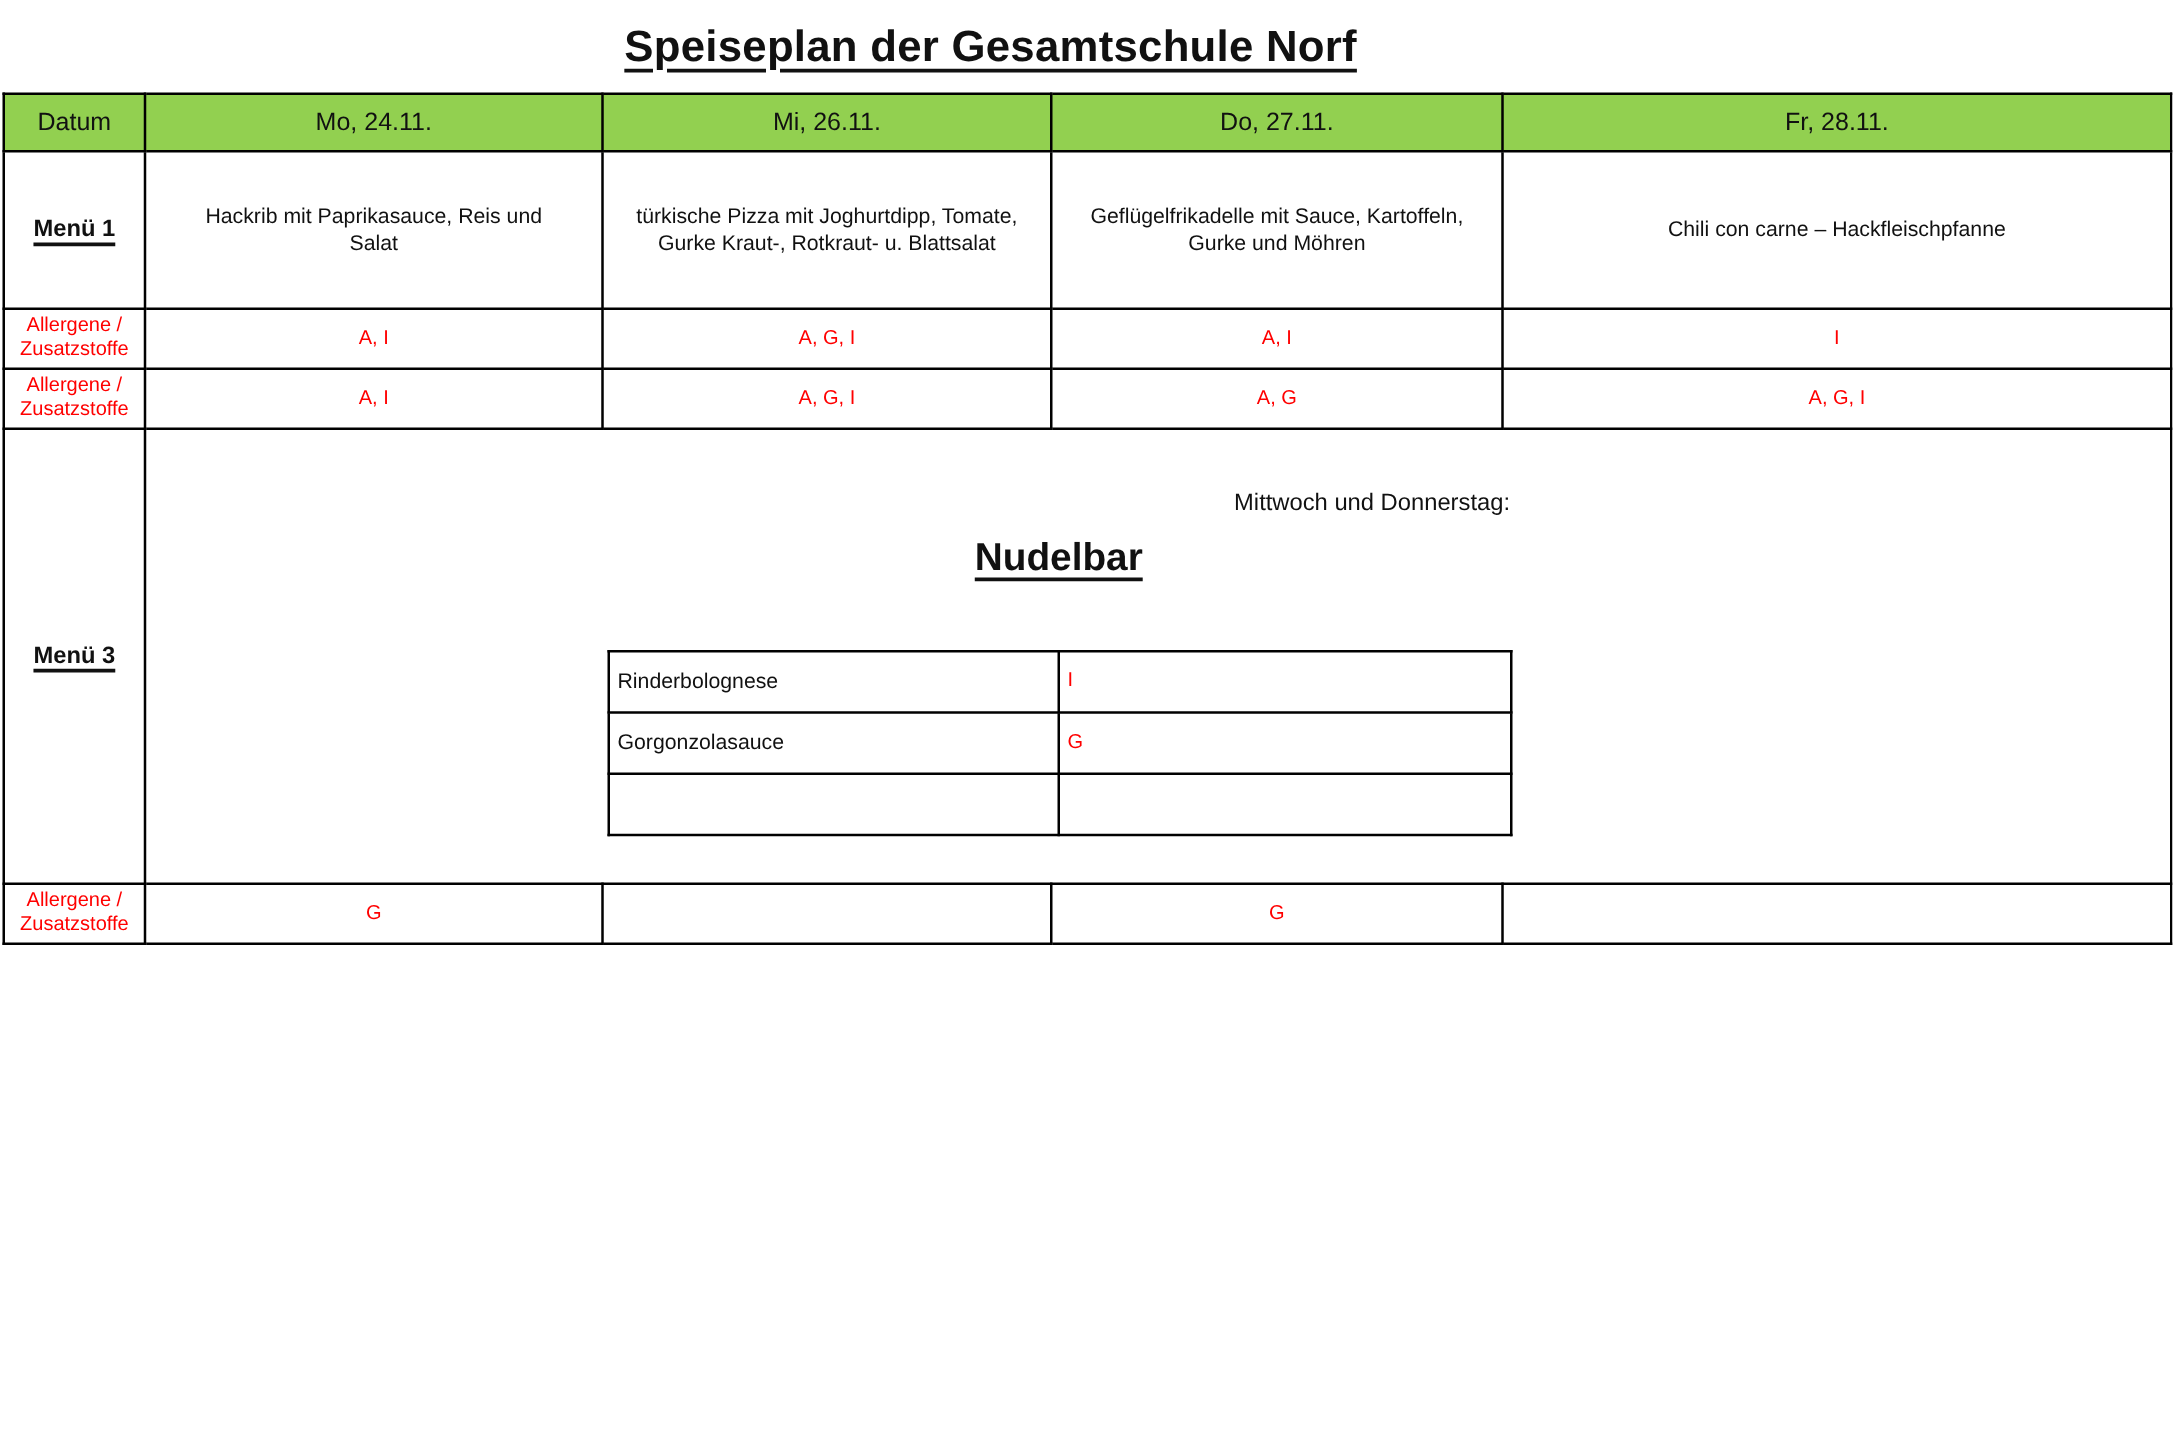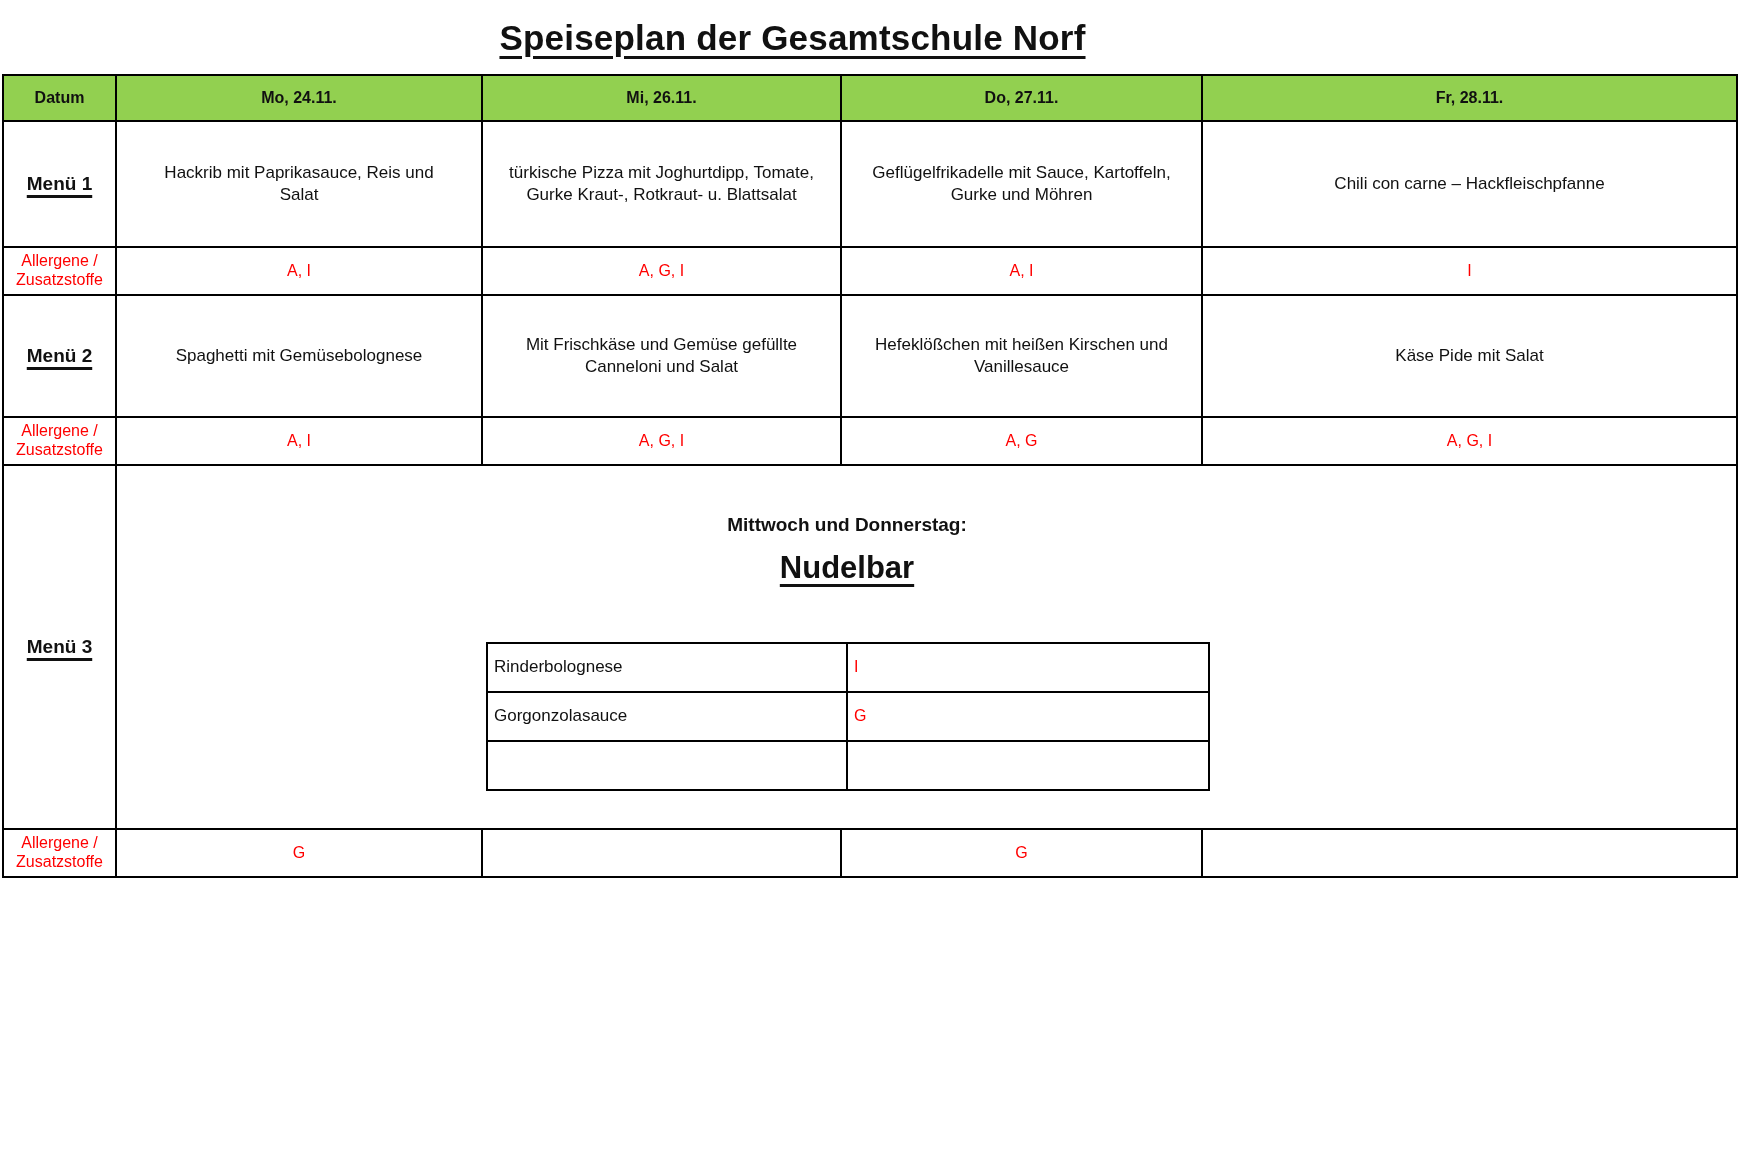--- a/index.html
+++ b/index.html
@@ -37,22 +37,22 @@
     width:1734px;
   }
   table.plan td{
     border:2px solid var(--border);
     text-align:center;
     vertical-align:middle;
     padding:2px 6px;
   }
   tr.hdr td{
     background:var(--header-bg);
-    font-weight:700;
-    font-size:16px;
+    font-weight:400;
+    font-size:20px;
     height:46px;
   }
   td.rowlabel{
     font-weight:700;
     font-size:19px;
   }
   td.rowlabel .ul{
     text-decoration:underline;
     text-decoration-thickness:2.5px;
     text-underline-offset:5px;
@@ -83,21 +83,22 @@
     vertical-align:top;
     padding:0;
   }
   .m3-box{
     margin:10px 0 0 363px;
     width:722px;
     text-align:center;
   }
   .m3-sub{
     font-size:19px;
-    font-weight:700;
+    font-weight:400;
+    text-align:right;
   }
   .m3-title{
     display:inline-block;
     margin-top:14px;
     font-size:31px;
     font-weight:700;
     text-decoration:underline;
     text-decoration-thickness:3px;
     text-underline-offset:6px;
   }
@@ -155,29 +156,20 @@
 
   <tr class="allergy">
     <td class="allergylabel">Allergene /
 Zusatzstoffe</td>
     <td>A, I</td>
     <td>A, G, I</td>
     <td>A, I</td>
     <td>I</td>
   </tr>
 
-  <tr class="menurow2">
-    <td class="rowlabel"><span class="ul">Menü 2</span></td>
-    <td class="dish">Spaghetti mit Gemüsebolognese</td>
-    <td class="dish">Mit Frischkäse und Gemüse gefüllte
-Canneloni und Salat</td>
-    <td class="dish">Hefeklößchen mit heißen Kirschen und
-Vanillesauce</td>
-    <td class="dish">Käse Pide mit Salat</td>
-  </tr>
 
   <tr class="allergy">
     <td class="allergylabel">Allergene /
 Zusatzstoffe</td>
     <td>A, I</td>
     <td>A, G, I</td>
     <td>A, G</td>
     <td>A, G, I</td>
   </tr>
 

